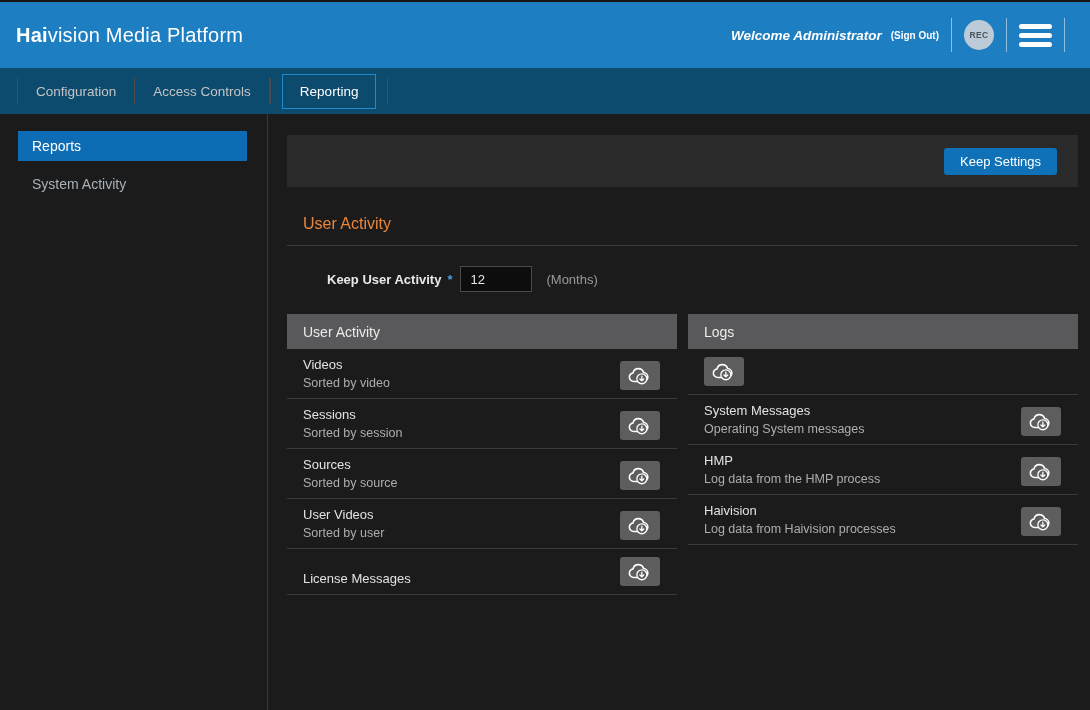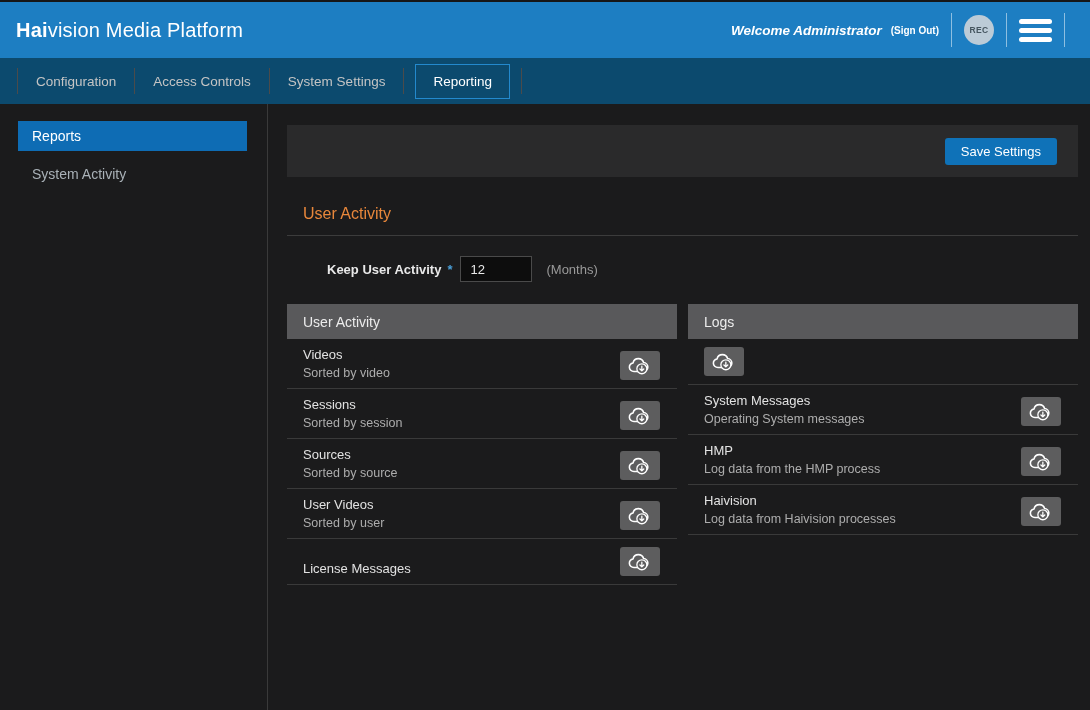--- a/index.html
+++ b/index.html
@@ -6,21 +6,21 @@
   html,body { width:1090px; height:710px; }
   body {
     background:#161617;
     font-family:"Liberation Sans", sans-serif;
     overflow:hidden;
     -webkit-font-smoothing:antialiased;
   }
 
   
   .topbar {
-    height:56px; margin-top:2px; background:#1d7ec2;
+    height:66px; margin-top:2px; background:#1d7ec2;
     display:flex; align-items:center; padding:0 13px 0 16px;
   }
   .logo { color:#fff; font-size:20px; letter-spacing:.2px; white-space:nowrap; }
   .logo .bold { font-weight:700; }
   .topbar-right { margin-left:auto; display:flex; align-items:center; }
   .welcome { color:#fff; font-size:13.5px; font-weight:700;font-style:italic; }
   .signout { color:#fff; font-size:10px; font-weight:700; margin-left:9px; cursor:pointer; text-decoration:none; }
   .tb-div { width:1px; height:34px; background:rgba(255,255,255,.5); margin:0 12px; }
   .rec-badge {
     width:30px; height:30px; border-radius:50%; background:#bccbd7;
@@ -117,37 +117,36 @@
     <div class="tb-div"></div>
   </div>
 </header>
 
 <nav class="nav">
   <div class="nav-div"></div>
   <div class="tab">Configuration</div>
   <div class="nav-div"></div>
   <div class="tab">Access Controls</div>
   <div class="nav-div"></div>
-  <div class="tab">System Settings</div>
   <div class="nav-div"></div>
   <div class="tab active">Reporting</div>
   <div class="nav-div"></div>
 </nav>
 
 <div class="content">
 
   <aside class="sidebar">
     <div class="side-item selected">Reports</div>
     <div class="side-item">System Activity</div>
   </aside>
 
   <main class="main">
 
     <div class="toolbar">
-      <button class="save-btn">Save Settings</button>
+      <button class="save-btn">Keep Settings</button>
     </div>
 
     <h2 class="section-title">User Activity</h2>
     <div class="hdiv"></div>
 
     <div class="form-row">
       <span class="form-label">Keep User Activity</span>
       <span class="req">*</span>
       <input class="form-input" type="text" value="12" style="">
       <span class="form-suffix">(Months)</span>

